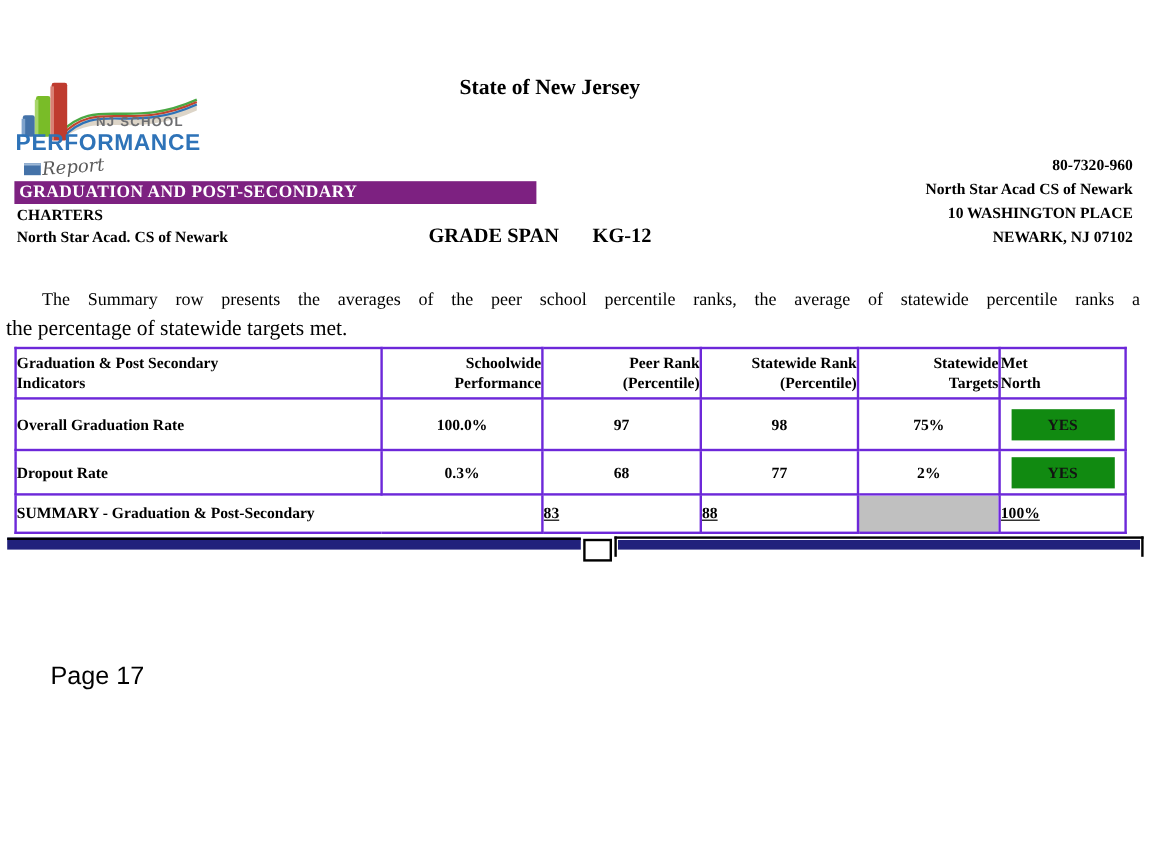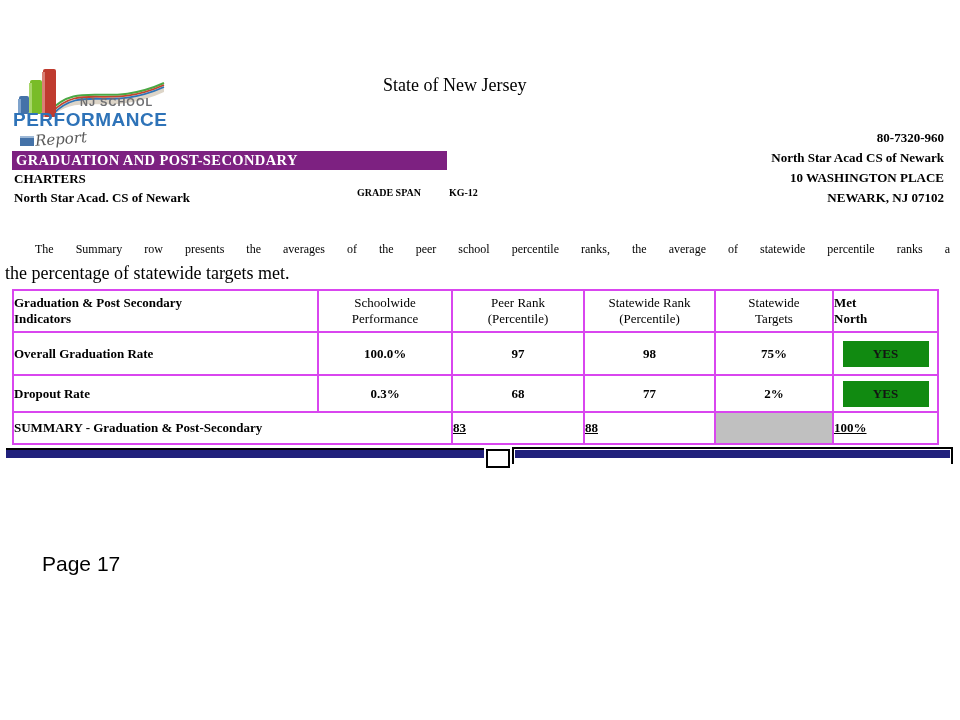--- a/index.html
+++ b/index.html
@@ -12,44 +12,44 @@
   .logo-top{position:absolute;left:70px;top:30px;font-family:"Liberation Sans","DejaVu Sans",sans-serif;
             font-size:11px;font-weight:bold;color:var(--c-logo_gray);letter-spacing:1px;}
   .logo-main{position:absolute;left:3px;top:43px;font-family:"Liberation Sans","DejaVu Sans",sans-serif;
              font-size:19px;font-weight:bold;color:var(--c-logo_blue);letter-spacing:.5px;}
   .logo-script{position:absolute;left:25px;top:64px;font-family:"DejaVu Serif","Liberation Serif",serif;
                font-style:italic;font-size:15px;color:#5a5a5a;transform:rotate(-4deg);}
   .logo-script-box{position:absolute;left:10px;top:70px;width:14px;height:10px;background:var(--c-bar_blue);
                    box-shadow:inset 0 2px 0 #9db8d6;}
 
   
-  .state-title{position:absolute;left:383px;top:75px;font-size:18px;font-weight:normal;}
+  .state-title{position:absolute;left:383px;top:62px;font-size:18px;font-weight:bold;}
   .addr{position:absolute;right:16px;top:128px;text-align:right;font-size:13px;font-weight:bold;line-height:20px;}
   .banner{position:absolute;left:12px;top:151px;width:435px;height:19px;background:var(--c-banner);
           color:#fff;font-size:14.5px;font-weight:bold;line-height:19px;padding-left:4px;box-sizing:border-box;
           letter-spacing:.4px;}
   .charters{position:absolute;left:14px;top:171px;font-size:13px;font-weight:bold;}
   .schoolname{position:absolute;left:14px;top:190px;font-size:13px;font-weight:bold;}
-  .gradespan{position:absolute;left:357px;top:187px;font-size:10px;font-weight:bold;}
+  .gradespan{position:absolute;left:357px;top:187px;font-size:17px;font-weight:bold;}
   .gradespan .gs-value{margin-left:28px;}
 
   
-  .note1{position:absolute;left:5px;top:242px;width:945px;font-size:12px;
+  .note1{position:absolute;left:5px;top:242px;width:945px;font-size:15px;
          text-align:justify;text-align-last:justify;white-space:nowrap;}
   .note1 .indent{display:inline-block;width:30px;}
   .note2{position:absolute;left:5px;top:263px;font-size:18px;}
 
   
   table.grid{position:absolute;left:12px;top:289px;width:925px;border-collapse:collapse;
              font-size:13px;font-weight:bold;table-layout:fixed;}
-  table.grid td,table.grid th{border:2px solid #d946ef;padding:0;vertical-align:middle;overflow:hidden;}
+  table.grid td,table.grid th{border:2px solid #6d28d9;padding:0;vertical-align:middle;overflow:hidden;}
   tr.hrow{height:42px;} tr.r1{height:43px;} tr.r2{height:37px;} tr.srow{height:32px;margin-top:43px;}
   .c-ind{width:305px;} .c-sw{width:134px;} .c-pr{width:132px;} .c-sr{width:131px;} .c-st{width:118px;} .c-mt{width:105px;}
   th.hl{text-align:left;padding-left:20px;font-weight:bold;}
-  th.hc{text-align:center;font-weight:normal;}
+  th.hc{text-align:right;font-weight:bold;}
   th.hml{text-align:left;padding-left:8px;font-weight:bold;}
   td.lbl{text-align:left;padding-left:10px;}
   td.val{text-align:center;}
   td.sum-lbl{text-align:left;padding-left:2px;vertical-align:top;padding-top:2px;}
   td.sum-val{text-align:left;vertical-align:middle;padding-top:6px;text-decoration:underline;}
   td.gray{background:var(--c-gray_cell);}
   .yes-box{margin:0 auto;width:86px;height:26px;line-height:26px;background:var(--c-green);
            text-align:center;color:#131313;font-weight:bold;}
 
   

